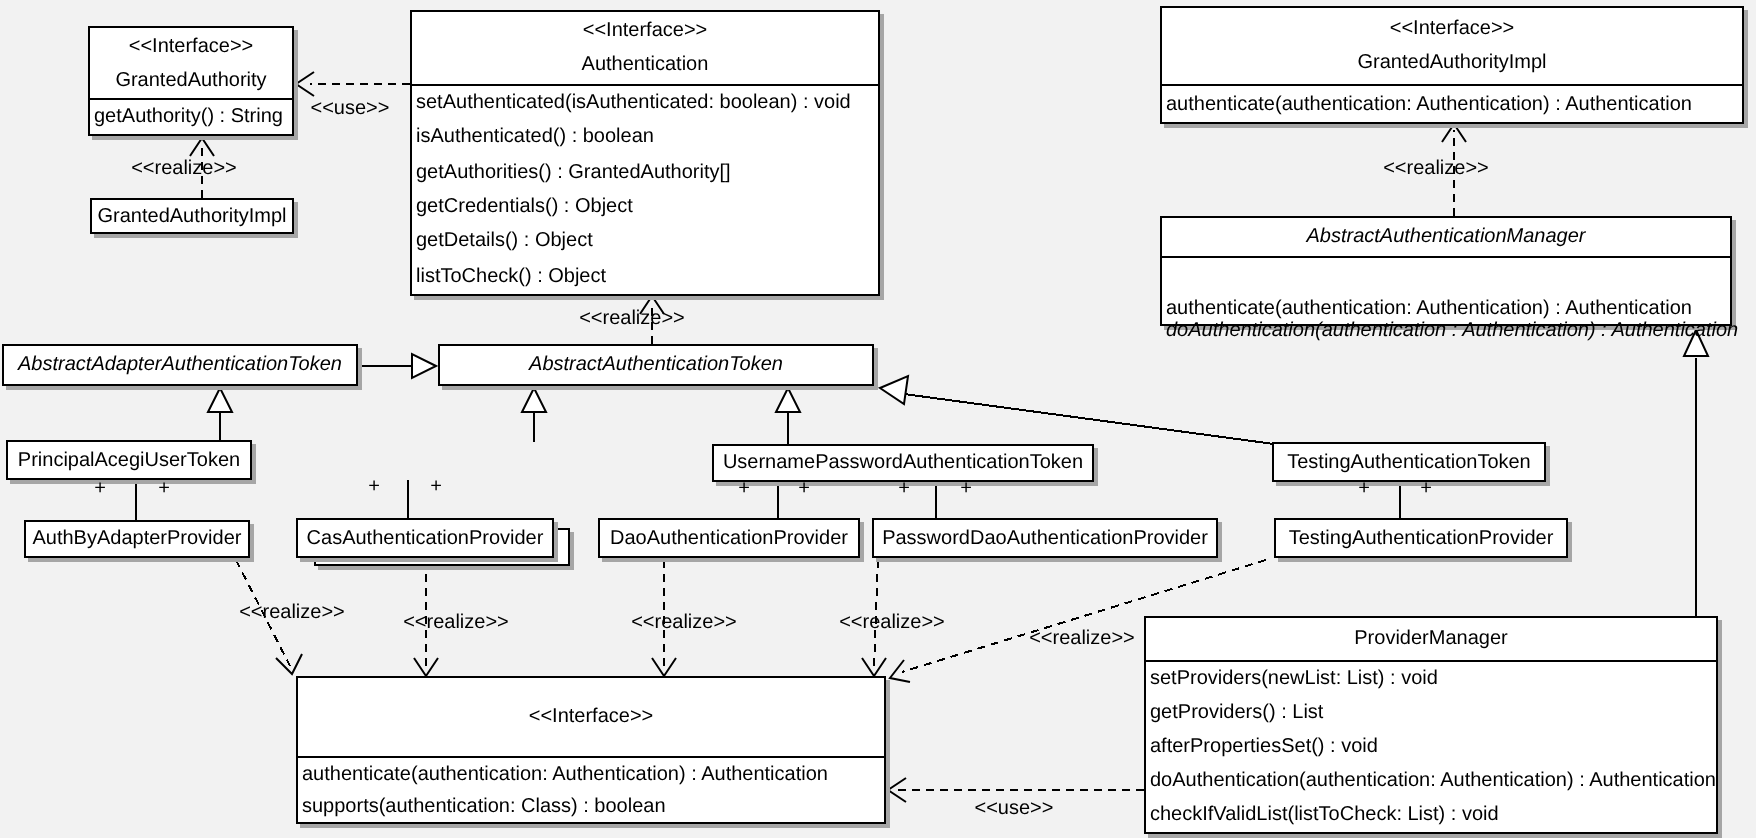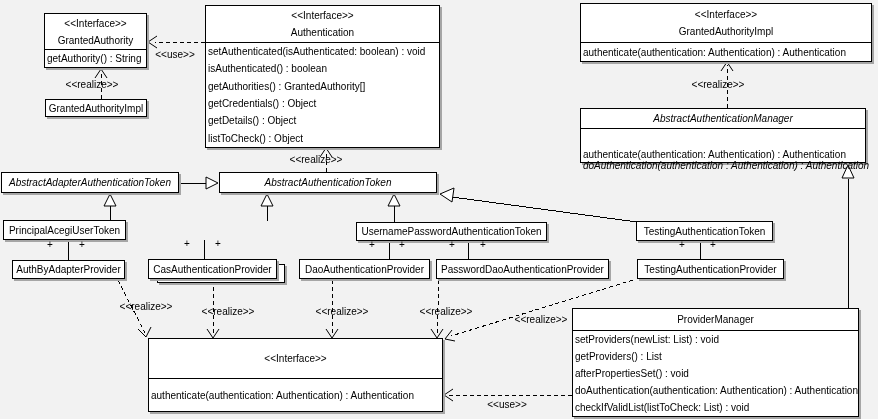--- a/index.html
+++ b/index.html
@@ -202,20 +202,21 @@
   <div class="box single" style="left:637px;top:259px;width:147px;height:20px;">
     <div>TestingAuthenticationProvider</div>
   </div>
 
   <div class="box" style="left:148px;top:338px;width:295px;height:74px;">
     <div class="hdr" style="height:40px;">
       <div>&lt;&lt;Interface&gt;&gt;</div>
     </div>
     <div class="methods">
       <div class="m">authenticate(authentication: Authentication) : Authentication</div>
+      <div class="m">supports(authentication: Class) : boolean</div>
     </div>
   </div>
 
   <div class="box" style="left:572px;top:308px;width:287px;height:109px;">
     <div class="hdr" style="height:22px;">
       <div>ProviderManager</div>
     </div>
     <div class="methods">
       <div class="m">setProviders(newList: List) : void</div>
       <div class="m">getProviders() : List</div>

